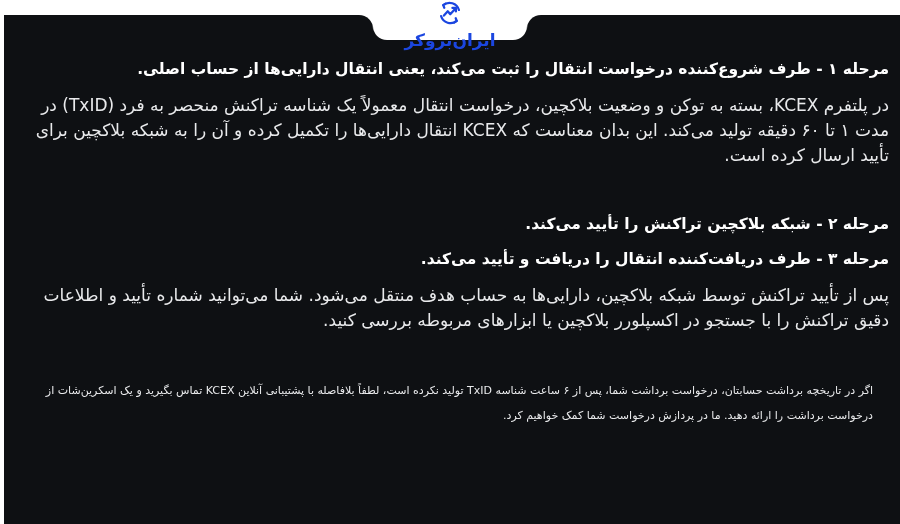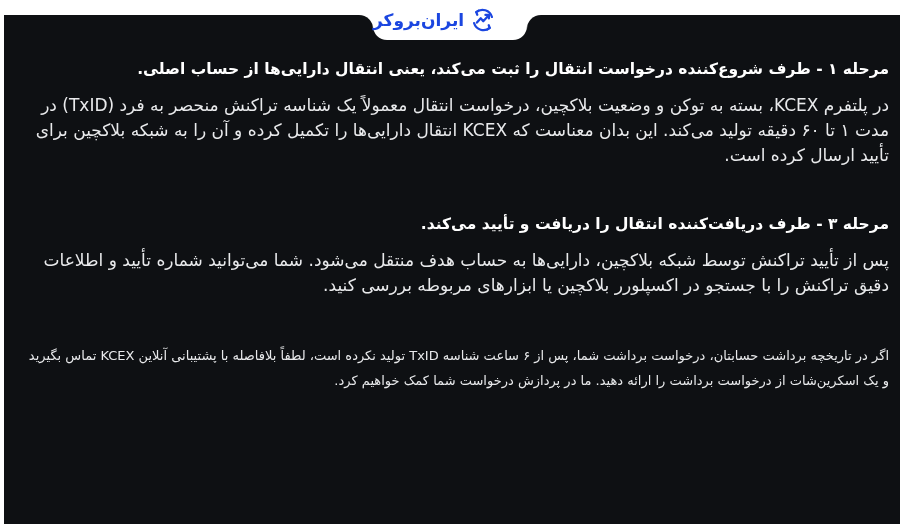--- a/index.html
+++ b/index.html
@@ -24,25 +24,26 @@
     direction:rtl;
     text-align:right;
     z-index:0;
   }
   
   .logo-tab{
     position:absolute;top:0;left:50%;transform:translateX(-50%);
     width:154px;height:40px;
     background:#ffffff;
     border-radius:0 0 14px 14px;
-    display:flex;align-items:center;justify-content:flex-end;
+    display:flex;align-items:center;justify-content:space-between;
     gap:6px;
     direction:rtl;
     z-index:3;
     cursor:pointer;
+    flex-direction:column;
   }
   .logo-text{
     color:#1b46e0;
     font-weight:bold;
     font-size:17px;
     line-height:1;
     white-space:nowrap;
   }
   
   .flare{
@@ -65,35 +66,36 @@
     line-height:22px;
   }
   .section-body{
     margin:0 0 45px 0;
     color:#e9eaec;
     font-size:17px;
     line-height:25px;
   }
   .section-body.last-gap{}
   .footer-note{
-    margin:0;
+    margin:16px;
     color:#e9eaec;
-    font-size:13px;
+    font-size:11px;
     line-height:25px;
   }
 </style>
 </head>
 <body>
 
 <div class="top-strip"></div>
 
 <div class="content">
   <h2 class="section-heading">مرحله ۱ - طرف شروع‌کننده درخواست انتقال را ثبت می‌کند، یعنی انتقال دارایی‌ها از حساب اصلی.</h2>
   <p class="section-body">در پلتفرم KCEX، بسته به توکن و وضعیت بلاکچین، درخواست انتقال معمولاً یک شناسه تراکنش منحصر به فرد (TxID) در مدت ۱ تا ۶۰ دقیقه تولید می‌کند. این بدان معناست که KCEX انتقال دارایی‌ها را تکمیل کرده و آن را به شبکه بلاکچین برای تأیید ارسال کرده است.</p>
 
+  <h2 class="section-heading">مرحله ۲ - شبکه بلاکچین تراکنش را تأیید می‌کند.</h2>
 
   <h2 class="section-heading">مرحله ۳ - طرف دریافت‌کننده انتقال را دریافت و تأیید می‌کند.</h2>
   <p class="section-body last-gap">پس از تأیید تراکنش توسط شبکه بلاکچین، دارایی‌ها به حساب هدف منتقل می‌شود. شما می‌توانید شماره تأیید و اطلاعات دقیق تراکنش را با جستجو در اکسپلورر بلاکچین یا ابزارهای مربوطه بررسی کنید.</p>
 
   <p class="footer-note">اگر در تاریخچه برداشت حسابتان، درخواست برداشت شما، پس از ۶ ساعت شناسه TxID تولید نکرده است، لطفاً بلافاصله با پشتیبانی آنلاین KCEX تماس بگیرید و یک اسکرین‌شات از درخواست برداشت را ارائه دهید. ما در پردازش درخواست شما کمک خواهیم کرد.</p>
 </div>
 
 <div class="flare left"></div>
 <div class="flare right"></div>
 

